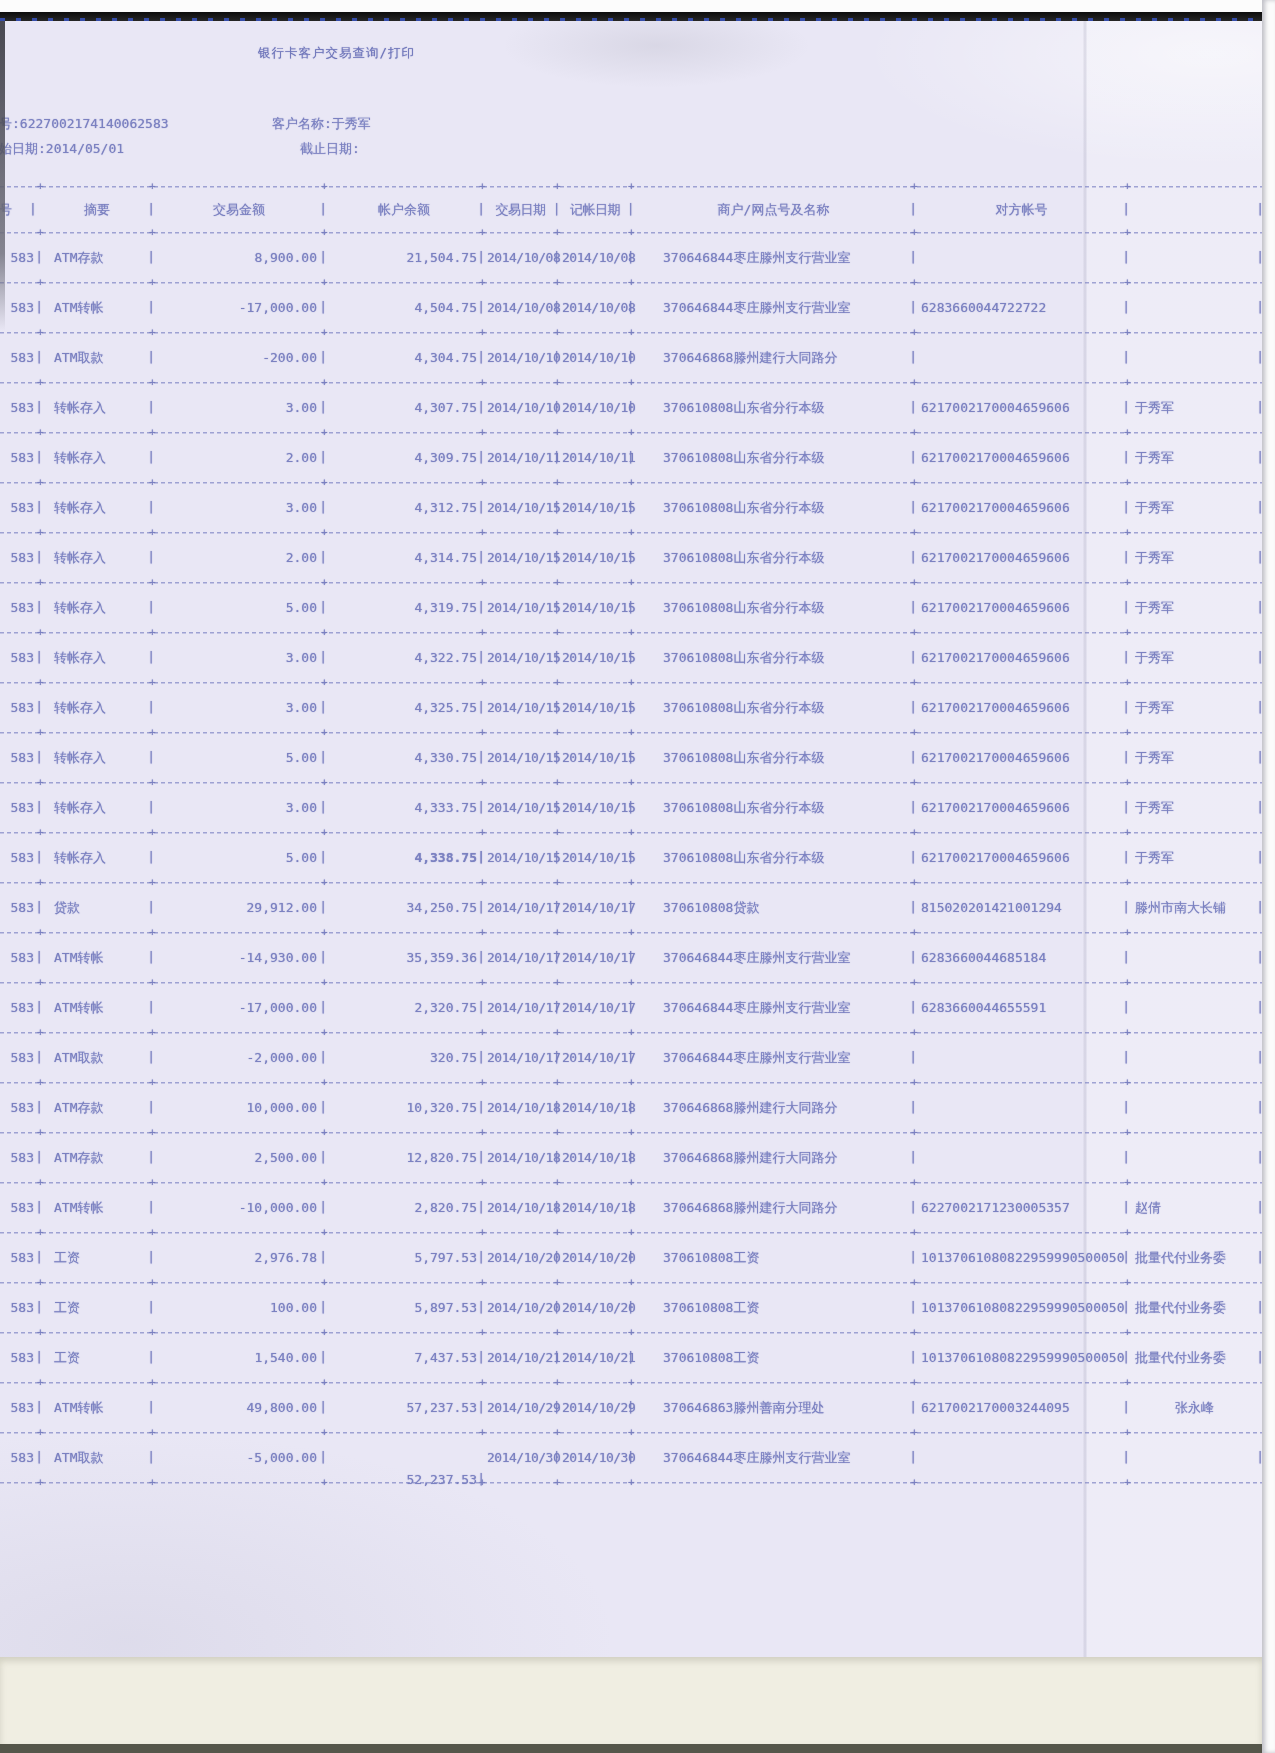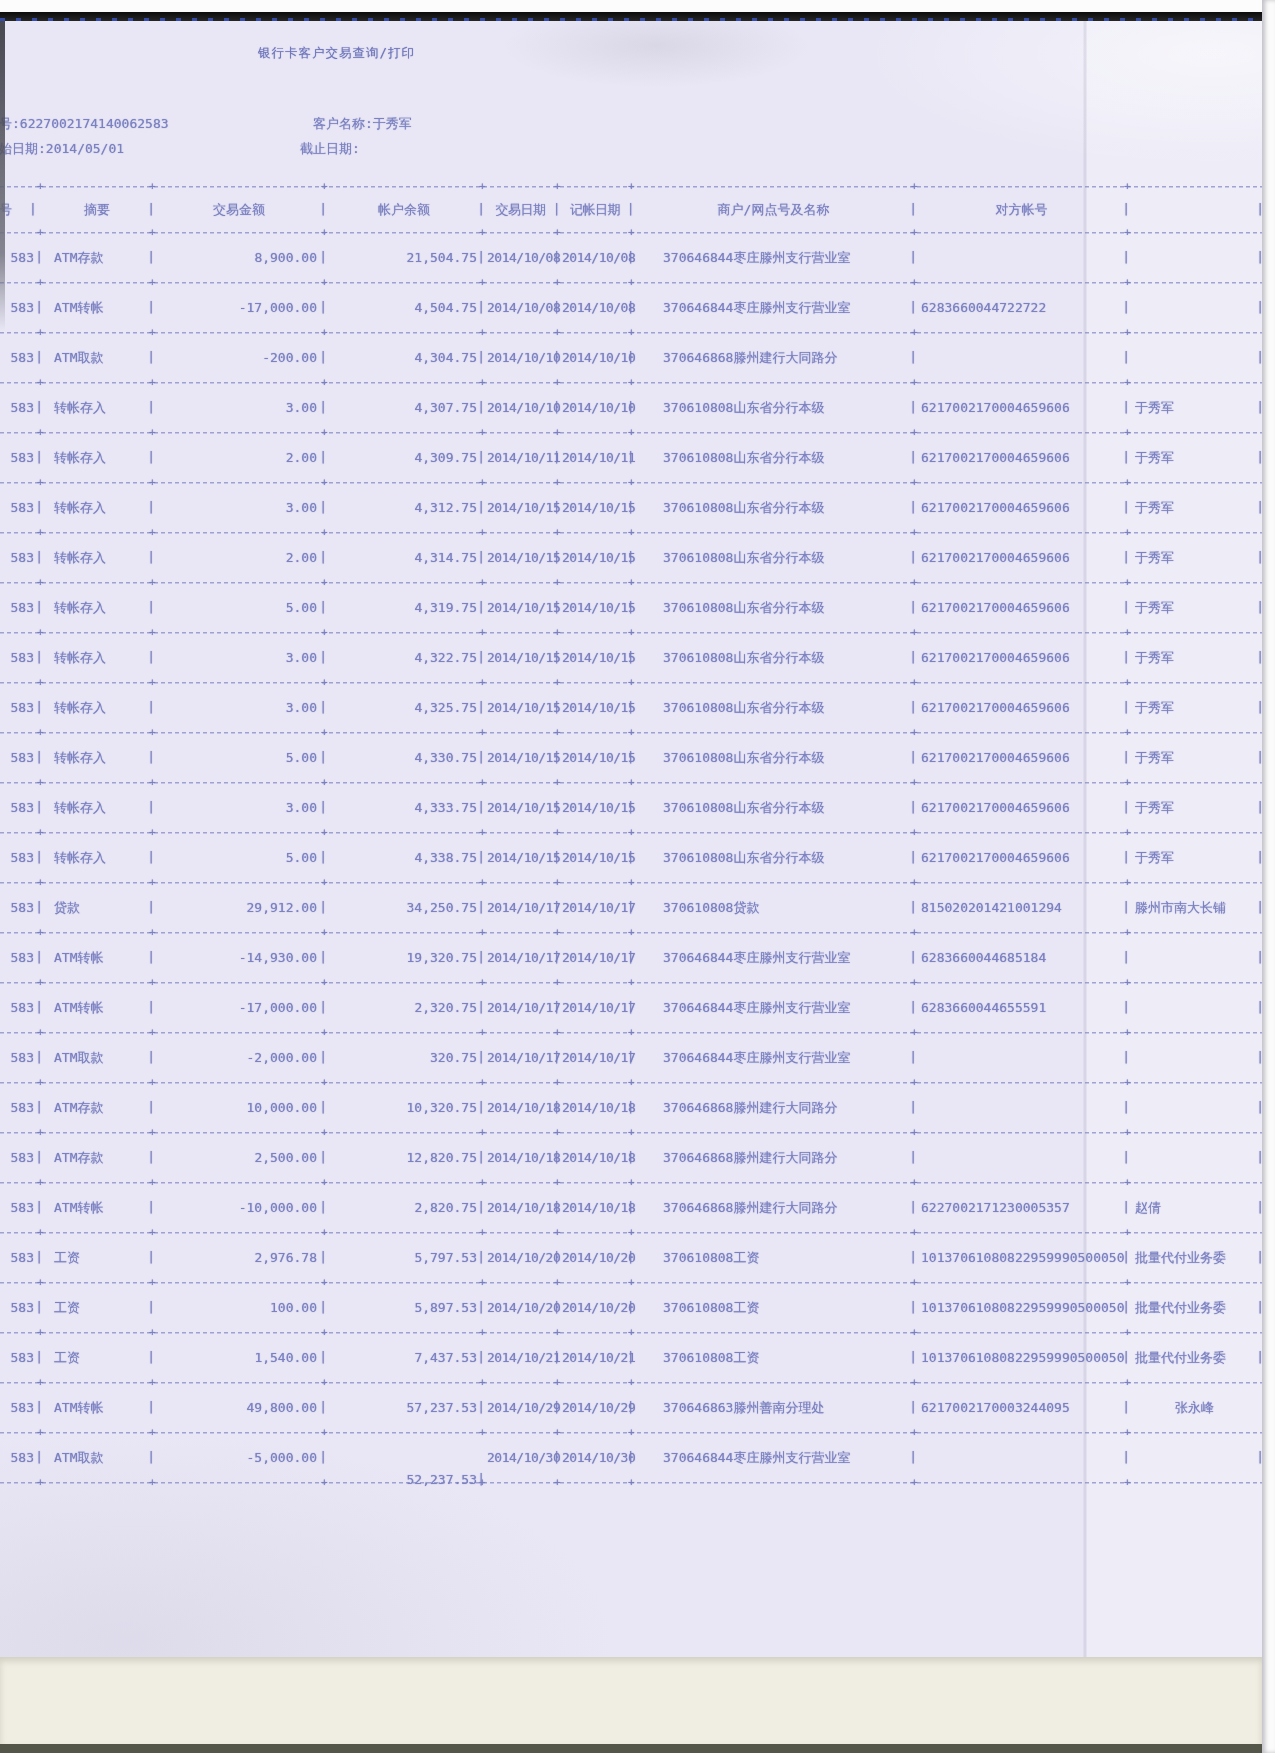--- a/index.html
+++ b/index.html
@@ -30,21 +30,21 @@
       radial-gradient(700px 300px at 10% 99%,rgba(170,168,190,.18),rgba(170,168,190,0) 70%),
       #e9e7f5;
     color:#7b81c1;
     text-shadow:0 0 1.1px rgba(118,124,190,.8);
     font-size:13px;
   }
   .doc-title{position:absolute;left:258px;top:24px;font-size:12.5px;letter-spacing:1px;color:#6f76ba;}
   .meta-line{position:absolute;white-space:nowrap;}
   .meta-line .mfield{position:absolute;white-space:nowrap;}
   #meta1{top:94px;} #meta2{top:119px;}
-  .m-card{left:-14px;} .m-cust{left:272px;margin-left:41px;}
+  .m-card{left:-14px;} .m-cust{left:272px;}
   .m-start{left:-14px;} .m-end{left:300px;}
   
   #ttable{position:absolute;left:0;top:165px;width:1262px;}
   .sepline{position:relative;height:2px;margin:0;
     background:repeating-linear-gradient(90deg,rgba(126,132,196,.7) 0 4px,rgba(0,0,0,0) 4px 7px);
     background-size:100% 1.5px;background-position:0 50%;background-repeat:no-repeat;}
   .plus{position:absolute;top:-6px;font-size:11px;color:rgba(120,126,192,.95);}
   .trow{display:flex;align-items:center;height:48px;}
   .trow.thead{height:44px;}
   .cell{position:relative;box-sizing:border-box;height:20px;line-height:20px;
@@ -357,21 +357,21 @@
         <span class="plus" style="left: 479px;">+</span>
         <span class="plus" style="left: 554px;">+</span>
         <span class="plus" style="left: 628px;">+</span>
         <span class="plus" style="left: 911px;">+</span>
         <span class="plus" style="left: 1124px;">+</span>
       </div>
       <div class="trow">
         <div class="cell c-card" style="width: 41px;">583</div>
         <div class="cell c-summary" style="width: 112px;">转帐存入</div>
         <div class="cell c-amount" style="width: 172px;">5.00</div>
-        <div class="cell c-balance" style="width: 158px;">4,338.75</div>
+        <div class="cell c-balance" style="width: 158px; font-weight: bold;">4,338.75</div>
         <div class="cell c-date" style="width: 75px;">2014/10/15</div>
         <div class="cell c-date" style="width: 74px;">2014/10/15</div>
         <div class="cell c-merchant" style="width: 283px;">370610808山东省分行本级</div>
         <div class="cell c-acct" style="width: 213px;">6217002170004659606</div>
         <div class="cell c-name" style="width: 134px;">于秀军</div>
       </div>
       <div class="sepline">
         <span class="plus" style="left: 37px;">+</span>
         <span class="plus" style="left: 149px;">+</span>
         <span class="plus" style="left: 321px;">+</span>
@@ -399,21 +399,21 @@
         <span class="plus" style="left: 479px;">+</span>
         <span class="plus" style="left: 554px;">+</span>
         <span class="plus" style="left: 628px;">+</span>
         <span class="plus" style="left: 911px;">+</span>
         <span class="plus" style="left: 1124px;">+</span>
       </div>
       <div class="trow">
         <div class="cell c-card" style="width: 41px;">583</div>
         <div class="cell c-summary" style="width: 112px;">ATM转帐</div>
         <div class="cell c-amount" style="width: 172px;">-14,930.00</div>
-        <div class="cell c-balance" style="width: 158px;">19,320.75</div>
+        <div class="cell c-balance" style="width: 158px;">35,359.36</div>
         <div class="cell c-date" style="width: 75px;">2014/10/17</div>
         <div class="cell c-date" style="width: 74px;">2014/10/17</div>
         <div class="cell c-merchant" style="width: 283px;">370646844枣庄滕州支行营业室</div>
         <div class="cell c-acct" style="width: 213px;">6283660044685184</div>
         <div class="cell c-name" style="width: 134px;"></div>
       </div>
       <div class="sepline">
         <span class="plus" style="left: 37px;">+</span>
         <span class="plus" style="left: 149px;">+</span>
         <span class="plus" style="left: 321px;">+</span>

